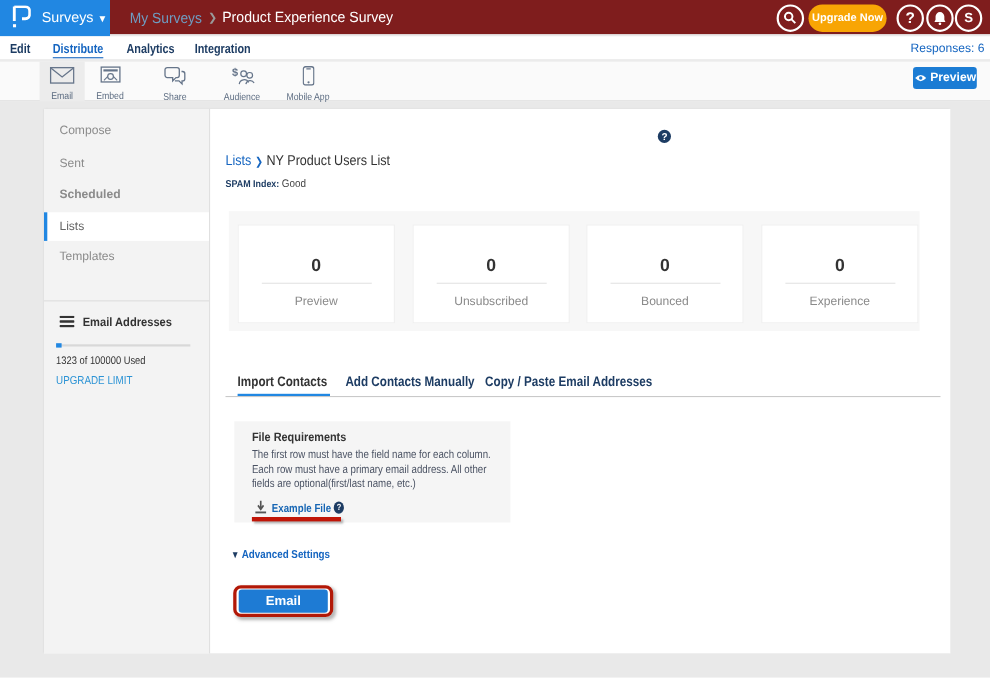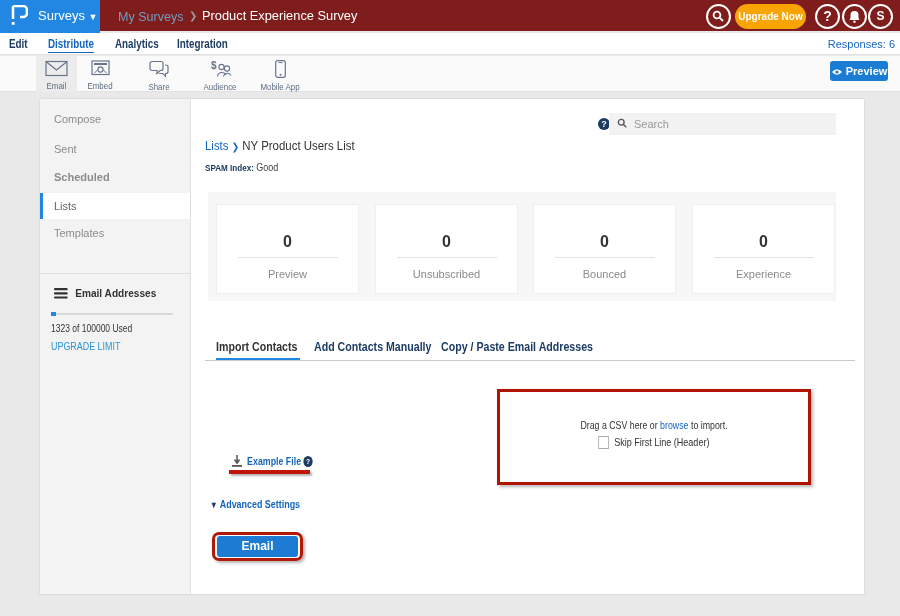--- a/index.html
+++ b/index.html
@@ -188,24 +188,20 @@
         <rect x="0" y="8.4" width="15" height="2.2" rx="1" fill="#333"></rect>
       </svg>Email Addresses</div>
   <div id="ea-bar">
       <i></i>
     </div>
   <div id="ea-used">1323 of 100000 Used</div>
   <div id="ea-upg">UPGRADE LIMIT</div>
 
   <div id="content">
     <div id="helpq">?</div>
-    <div id="searchbox"><svg width="11" height="11" viewBox="0 0 13 13" style="vertical-align:-1px; margin:0 6px 0 8px;">
-          <circle cx="5" cy="5" r="3.4" fill="none" stroke="#555" stroke-width="1.6"></circle>
-          <line x1="7.6" y1="7.6" x2="11" y2="11" stroke="#555" stroke-width="1.6"></line>
-        </svg>Search</div>
     <div id="bc"><a>Lists</a> <span style="color:#1565c0; font-size:10px;">❯</span> NY Product Users List</div>
     <div id="spam">SPAM Index: <span>Good</span></div>
 
     <div id="stats">
       <div class="scard" style="left:8px;">
           <div class="num">0</div>
           <div class="dv"></div>
           <div class="lb">Preview</div>
         </div>
       <div class="scard" style="left:167px;">
@@ -224,28 +220,28 @@
           <div class="lb">Experience</div>
         </div>
     </div>
 
     <div class="tab" style="left:25px; color:#333;">Import Contacts</div>
     <div class="tab" style="left:123px;">Add Contacts Manually</div>
     <div class="tab" style="left:250px;">Copy / Paste Email Addresses</div>
     <div id="tabline"></div>
     <div id="tab-underline"></div>
 
+    <div id="filereq">
+      <h4>File Requirements</h4>
+      <p>The first row must have the field name for each column.<br>Each row must have a primary email address. All other<br>fields are optional(first/last name, etc.)</p>
+    </div>
     <div id="exrow"><svg width="12" height="12" viewBox="0 0 12 12" style="vertical-align:-2px; margin-right:6px;">
           <path d="M6 0 v7 M3 4.5 L6 8 L9 4.5" fill="none" stroke="#555" stroke-width="1.8"></path>
           <rect x="0" y="10" width="12" height="1.8" fill="#555"></rect>
         </svg>Example File <span style="display:inline-block; width:11px; height:11px; background:#1d3c63; color:#fff; border-radius:50%; font-size:8px; text-align:center; line-height:11px; vertical-align:1px;">?</span></div>
     <div id="redline1"></div>
 
-    <div id="dragbox">
-      <div id="dragtext">Drag a CSV here or <a>browse</a> to import.</div>
-      <div id="skiprow"><span id="skipbox"></span>Skip First Line (Header)</div>
-    </div>
 
     <div id="advanced"><span class="car">▼</span> Advanced Settings</div>
     <div id="redbtn"></div>
     <div id="uploadbtn">Email</div>
   </div>
 </div>
 
 </body></html>

